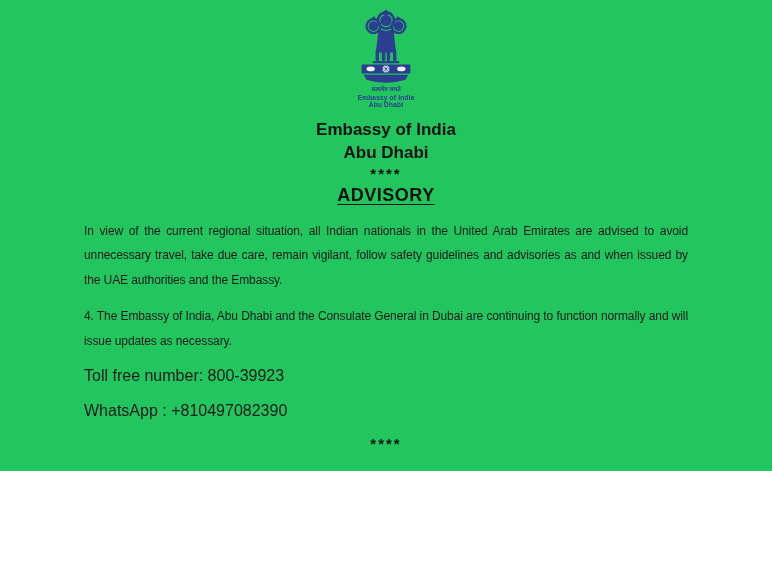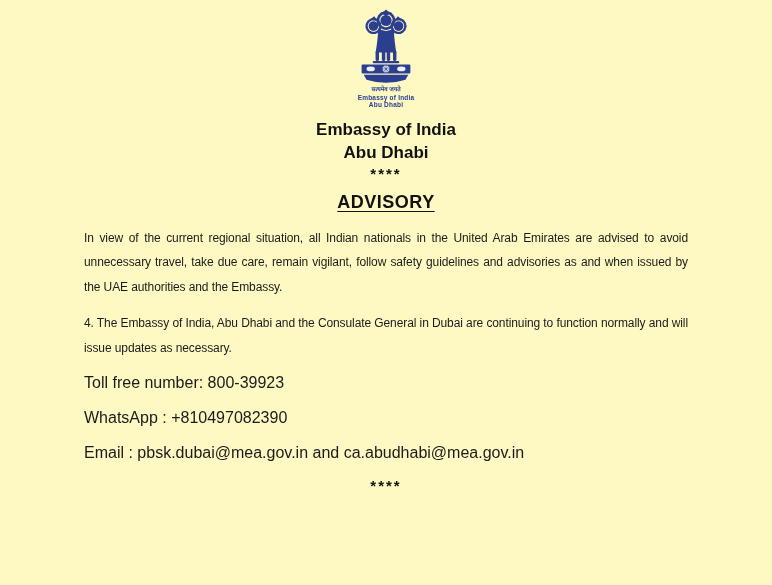--- a/index.html
+++ b/index.html
@@ -1,30 +1,30 @@
 <!DOCTYPE html>
 <html><head>
 <meta charset="utf-8">
 <style>
   html,body{margin:0;padding:0;background:#ffffff;}
   .page{
-    width:772px;height:585px;background:#fef9c3;overflow:hidden;
+    width:772px;height:471px;background:#22c55e;overflow:hidden;
     font-family:"Liberation Sans",sans-serif;color:#1b1b1b;position:relative;
   }
   .emblem-wrap{text-align:center;padding-top:8px;line-height:0;}
   .emblem-svg{display:inline-block;}
   .emblem-caption{line-height:7.5px;}
   .motto{font-size:6px;font-weight:bold;}
   .caption-line{font-size:6.5px;font-weight:bold;letter-spacing:.2px;}
   .header{text-align:center;margin-top:9px;}
   .title-line{font-weight:bold;font-size:17px;line-height:23px;color:#111;}
   .sep{font-weight:bold;font-size:15px;line-height:15px;letter-spacing:2px;color:#111;margin-top:2px;}
   .advisory{
     display:inline-block;font-weight:bold;font-size:18px;letter-spacing:.5px;
-    text-decoration:underline;text-underline-offset:3px;margin-top:11px;color:#111;
+    text-decoration:underline;text-underline-offset:3px;margin-top:4px;color:#111;
   }
   .content{padding:13px 84px 0 84px;}
   .para{
     font-size:12px;line-height:24.5px;text-align:justify;text-justify:inter-word;
     margin:0 0 12px 0;color:#1b1b1b;letter-spacing:-0.1px;
   }
   .contact-line{font-size:16px;line-height:22px;margin:0 0 13px 0;color:#1b1b1b;}
   .footer-sep{
     text-align:center;font-weight:bold;font-size:15px;letter-spacing:2px;
     color:#111;margin-top:1px;
@@ -96,18 +96,17 @@
       <span class="advisory">ADVISORY</span>
     </div>
   </div>
 
   <div class="content">
     <p class="para">In view of the current regional situation, all Indian nationals in the United Arab Emirates are advised to avoid unnecessary travel, take due care, remain vigilant, follow safety guidelines and advisories as and when issued by the UAE authorities and the Embassy.</p>
     <p class="para">4. The Embassy of India, Abu Dhabi and the Consulate General in Dubai are continuing to function normally and will issue updates as necessary.</p>
 
     <p class="contact-line">Toll free number: 800-39923</p>
     <p class="contact-line">WhatsApp : +810497082390</p>
-    <p class="contact-line">Email : pbsk.dubai@mea.gov.in and ca.abudhabi@mea.gov.in</p>
   </div>
 
   <div class="footer-sep">****</div>
 
 </div>
 
 </body></html>

